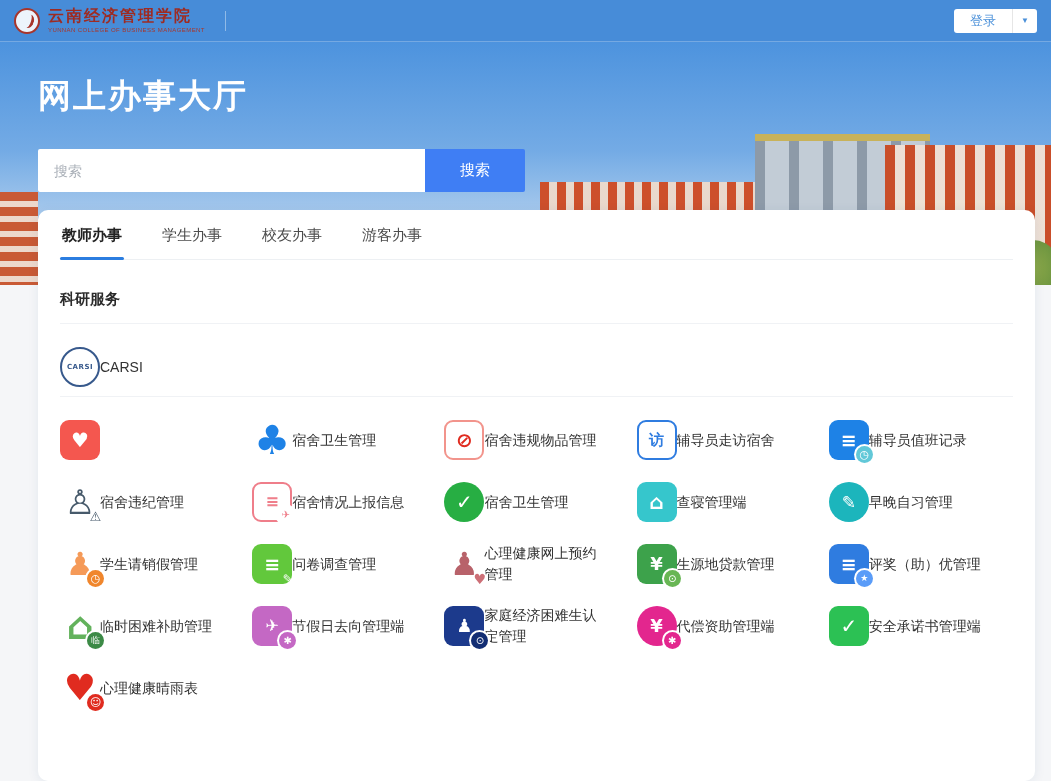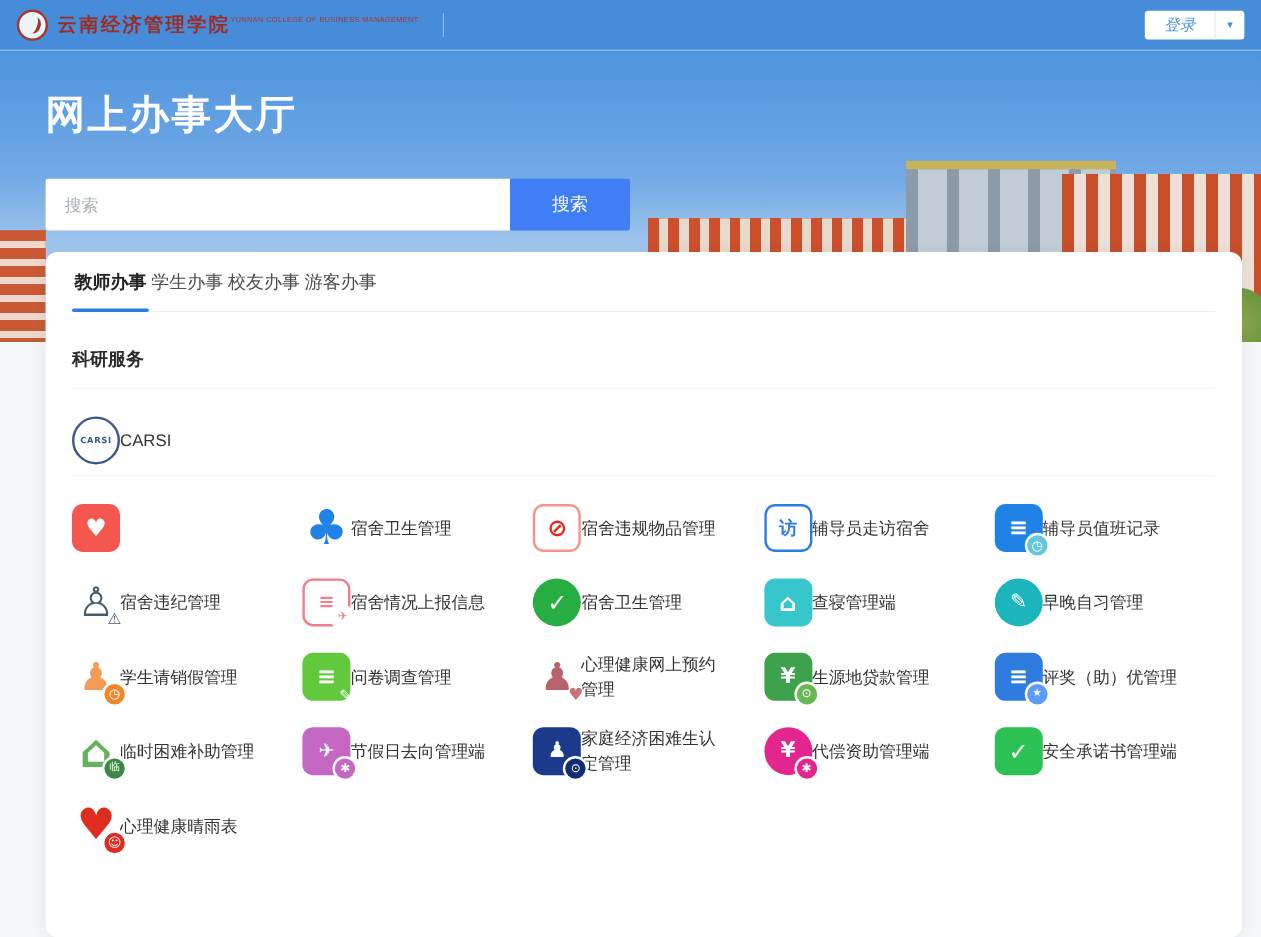--- a/index.html
+++ b/index.html
@@ -16,40 +16,40 @@
   }
   .logo { display:flex; align-items:center; gap:8px; cursor:pointer; }
   .seal {
     width:26px; height:26px; border:2px solid #a8352b; border-radius:50%;
     background:rgba(255,255,255,.9); position:relative; flex:none;
   }
   .seal::after {
     content:""; position:absolute; left:7px; top:4px; width:8px; height:14px;
     border-right:3px solid #a8352b; border-radius:50%; transform:rotate(18deg);
   }
-  .logo-text { display:flex; flex-direction:row; line-height:1.1; }
+  .logo-text { display:flex; flex-direction:column; line-height:1.1; }
   .logo-title {
     font-family:"DejaVu Serif","Liberation Serif",serif;
     font-size:16px; font-weight:bold; color:#9e2b22; letter-spacing:2px; white-space:nowrap;
   }
   .logo-sub { font-size:6px; color:#a8352b; letter-spacing:.4px; white-space:nowrap; margin-top:2px; }
   .nav-divider { width:1px; height:20px; background:rgba(255,255,255,.4); margin:0 20px; }
   .nav-tab {
     height:42px; display:flex; align-items:center; gap:7px; color:#fff;
     font-size:15px; position:relative; padding:0 4px; cursor:pointer;
   }
   .nav-tab::after { content:""; position:absolute; left:-8px; right:-8px; bottom:0; height:2px; background:#fff; }
   .grid-icon { width:14px; height:14px; display:grid; grid-template-columns:1fr 1fr; grid-template-rows:1fr 1fr; gap:2px; }
   .grid-icon span { border:1.5px solid #fff; border-radius:1px; }
   .nav-spacer { flex:1; }
   .login-btn {
     background:#fff; border-radius:3px; display:flex; align-items:center;
     height:24px; overflow:hidden; cursor:pointer;
   }
-  .login-main { padding:0 16px; font-size:13px; color:#4a90d9; line-height:24px;font-style:italic; }
+  .login-main { padding:0 16px; font-size:13px; color:#4a90d9; line-height:24px; }
   .login-caret {
     padding:0 8px; border-left:1px solid #e6e6e6; color:#4a90d9;
     font-size:8px; line-height:24px;
   }
   
   .hero {
     position:relative; height:243px; overflow:hidden;
     background:linear-gradient(180deg,#4d93de 0%,#74abe5 45%,#b9d4ef 80%,#d8e6f4 100%);
   }
   .photo { position:absolute; z-index:0; }
@@ -90,21 +90,21 @@
   .search-btn {
     width:100px; height:43px; border:none; background:#3f7ef4; color:#fff;
     font-size:15px; cursor:pointer; border-radius:0 2px 2px 0; font-family:inherit;
   }
   
   .card {
     position:relative; z-index:2; margin:-75px 16px 0 38px; background:#fff;
     border-radius:10px; box-shadow:0 2px 12px rgba(30,60,110,.08);
     min-height:571px; padding:0 22px 30px;
   }
-  .tabs { display:flex; border-bottom:1px solid #edf0f3; }
+  .tabs { display:flex; gap:36px; border-bottom:1px solid #edf0f3; }
   .tab { padding:16px 2px 14px; font-size:15px; color:#4c4c4c; cursor:pointer; position:relative; }
   .tab.active { color:#222; font-weight:bold; }
   .tab.active::after {
     content:""; position:absolute; left:0; right:0; bottom:-1px; height:3px;
     background:#2b7de0; border-radius:2px;
   }
   .section-title { font-size:15px; font-weight:bold; color:#2b2b2b; padding:30px 0 14px; }
   .section-rule { border-bottom:1px solid #f0f2f5; }
   .service-grid {
     display:grid; grid-template-columns:repeat(5,1fr); column-gap:8px; row-gap:16px;

